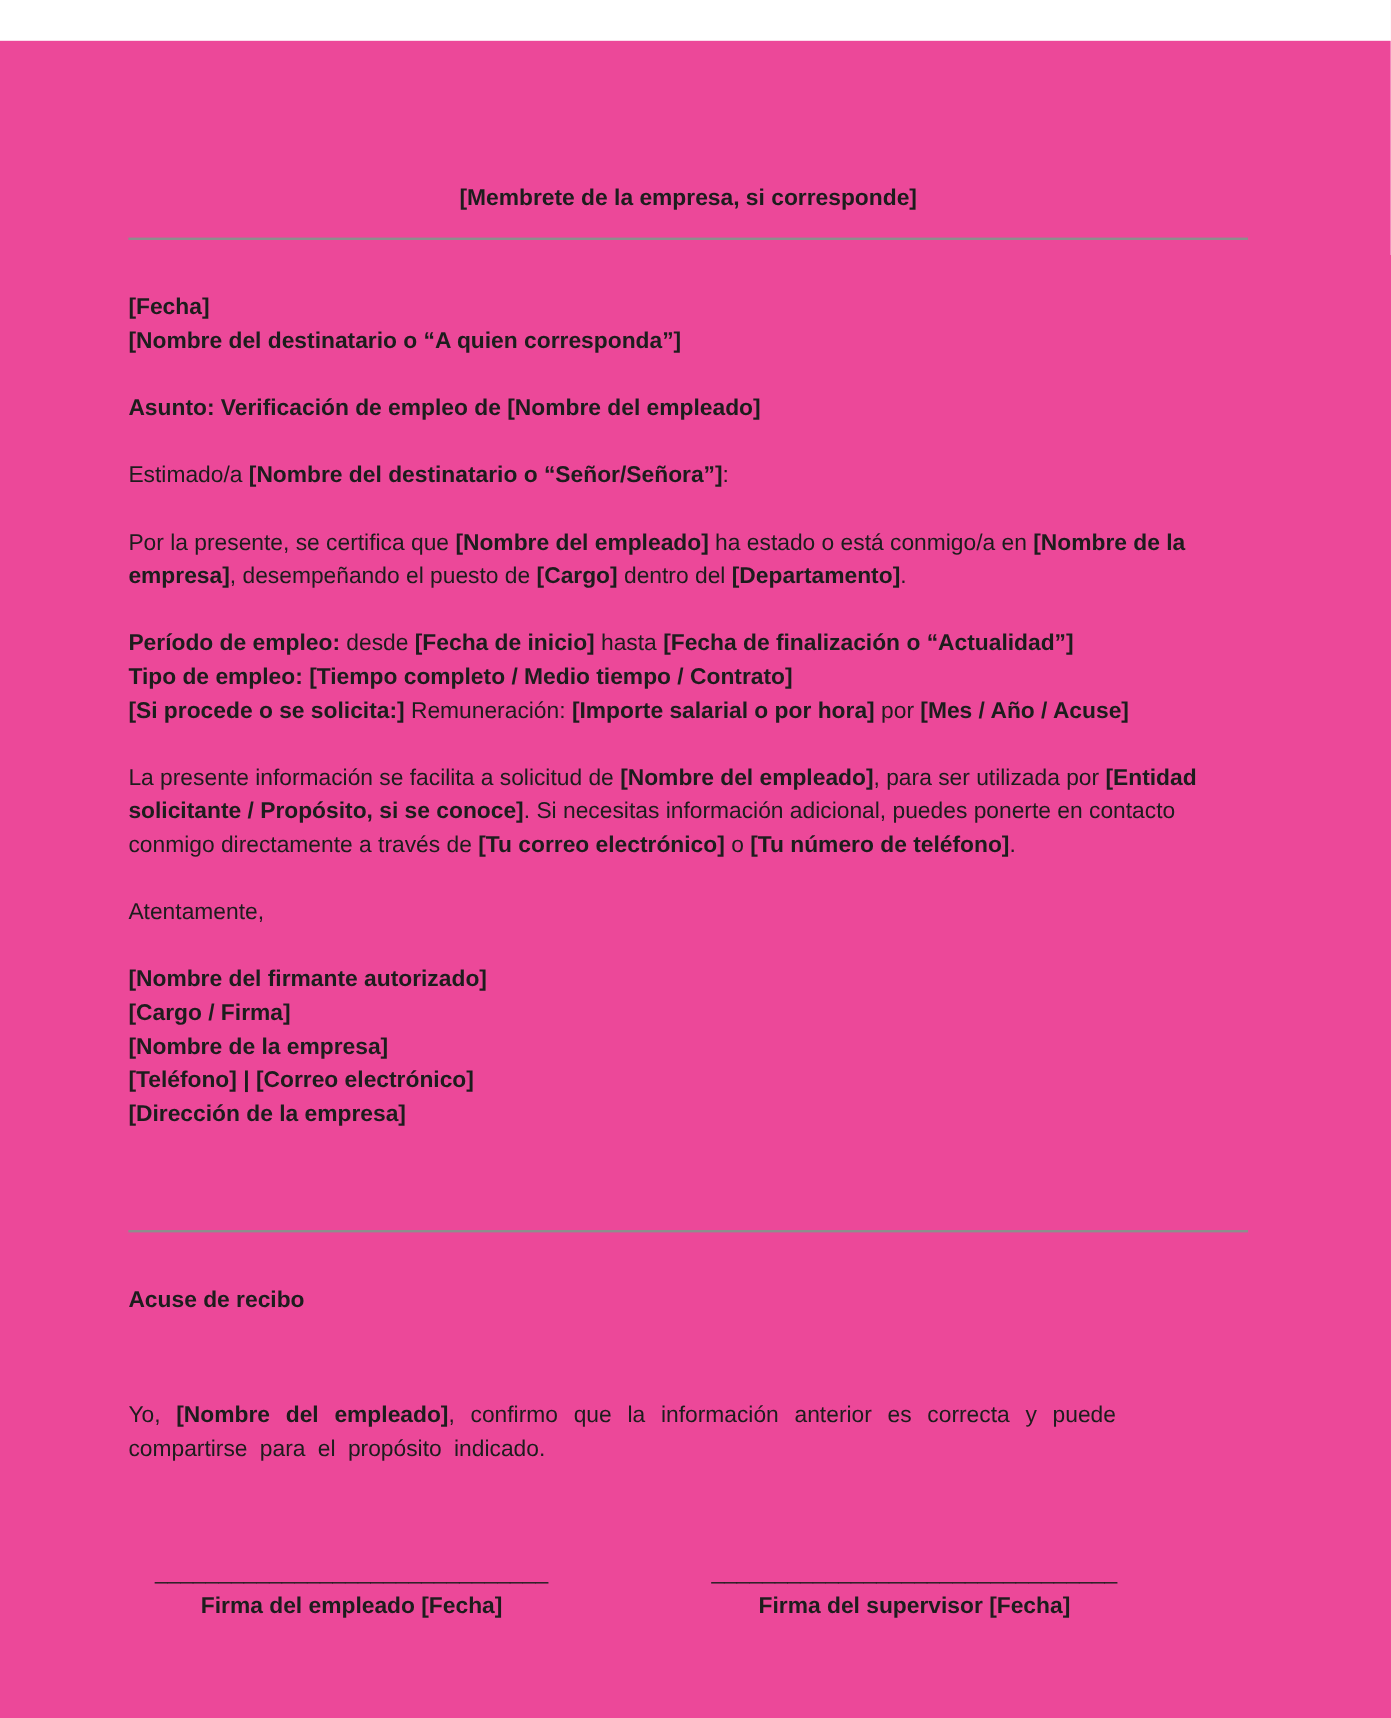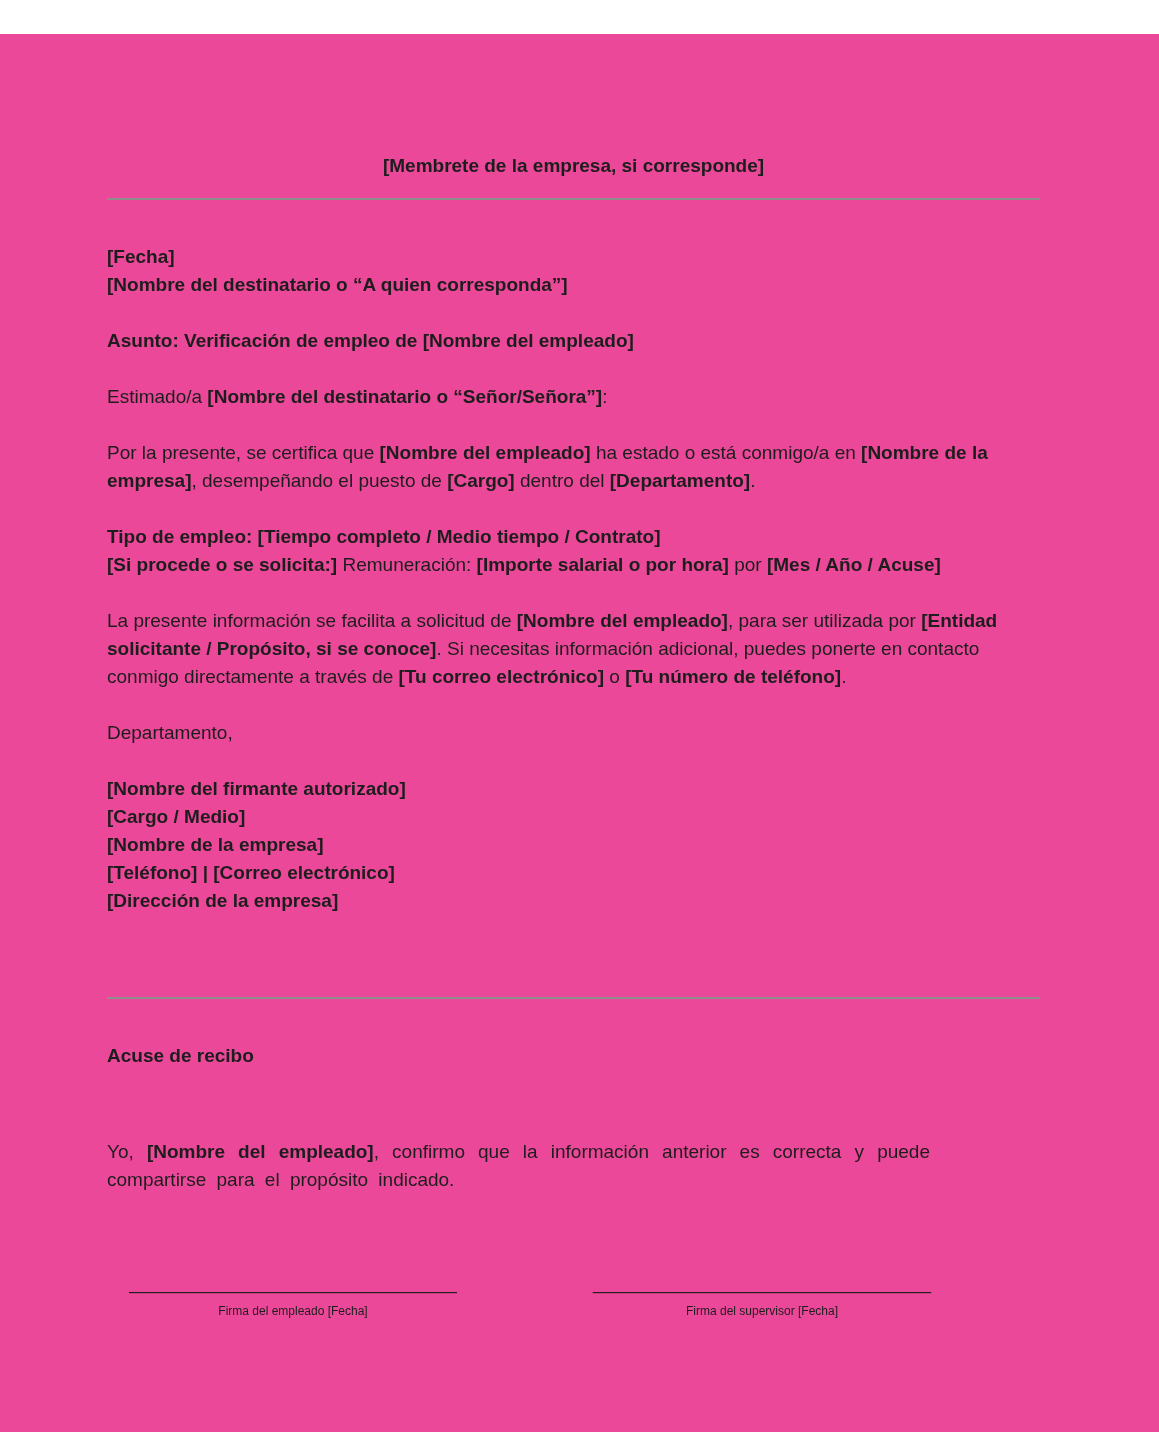--- a/index.html
+++ b/index.html
@@ -57,22 +57,22 @@
   .sig-left  { margin-left: 20px;  width: 332px; }
   .sig-right { margin-left: 133px; width: 340px; }
   .sig-line {
     white-space: nowrap;
     overflow: hidden;
     font-size: 19px;
     line-height: 28px;
     color: #1d1d1d;
   }
   .sig-label {
-    font-weight: 400;
-    font-size: 12px;
+    font-weight: 700;
+    font-size: 19px;
     line-height: 28px;
   }
 </style>
 </head>
 <body>
 
 <div class="page">
 
   <div class="line letterhead">[Membrete de la empresa, si corresponde]</div>
 
@@ -82,31 +82,32 @@
 
   <div class="line bold">[Nombre del destinatario o “A quien corresponda”]</div>
 
   <div class="line bold mt-28">Asunto: Verificación de empleo de [Nombre del empleado]</div>
 
   <div class="line mt-28"><span>Estimado/a </span><span class="seg-b">[Nombre del destinatario o “Señor/Señora”]</span><span>:</span></div>
 
   <p class="para mt-28"><span>Por la presente, se certifica que </span><span class="seg-b">[Nombre del empleado]</span><span> ha estado o está conmigo/a en </span><span class="seg-b">[Nombre de la empresa]</span><span>, desempeñando el puesto de </span><span class="seg-b">[Cargo]</span><span> dentro del </span><span class="seg-b">[Departamento]</span><span>.</span></p>
 
   <div class="mt-28">
+    <div class="line"><span class="seg-b">Período de empleo: </span><span>desde </span><span class="seg-b">[Fecha de inicio]</span><span> hasta </span><span class="seg-b">[Fecha de finalización o “Actualidad”]</span></div>
     <div class="line bold">Tipo de empleo: [Tiempo completo / Medio tiempo / Contrato]</div>
     <div class="line"><span class="seg-b">[Si procede o se solicita:]</span><span> Remuneración: </span><span class="seg-b">[Importe salarial o por hora]</span><span> por </span><span class="seg-b">[Mes / Año / Acuse]</span></div>
   </div>
 
   <p class="para mt-28"><span>La presente información se facilita a solicitud de </span><span class="seg-b">[Nombre del empleado]</span><span>, para ser utilizada por </span><span class="seg-b">[Entidad solicitante / Propósito, si se conoce]</span><span>. Si necesitas información adicional, puedes ponerte en contacto conmigo directamente a través de </span><span class="seg-b">[Tu correo electrónico]</span><span> o </span><span class="seg-b">[Tu número de teléfono]</span><span>.</span></p>
 
-  <div class="line mt-28">Departamento,</div>
+  <div class="line mt-28">Atentamente,</div>
 
   <div class="mt-28">
     <div class="line bold">[Nombre del firmante autorizado]</div>
-    <div class="line bold">[Cargo / Medio]</div>
+    <div class="line bold">[Cargo / Firma]</div>
     <div class="line bold">[Nombre de la empresa]</div>
     <div class="line bold">[Teléfono] | [Correo electrónico]</div>
     <div class="line bold">[Dirección de la empresa]</div>
   </div>
 
   <div class="rule rule-ack"></div>
 
   <div class="line ack-title">Acuse de recibo</div>
 
   <p class="para ack-para"><span>Yo, </span><span class="seg-b">[Nombre del empleado]</span><span>, confirmo que la información anterior es correcta y puede compartirse para el propósito indicado.</span></p>

